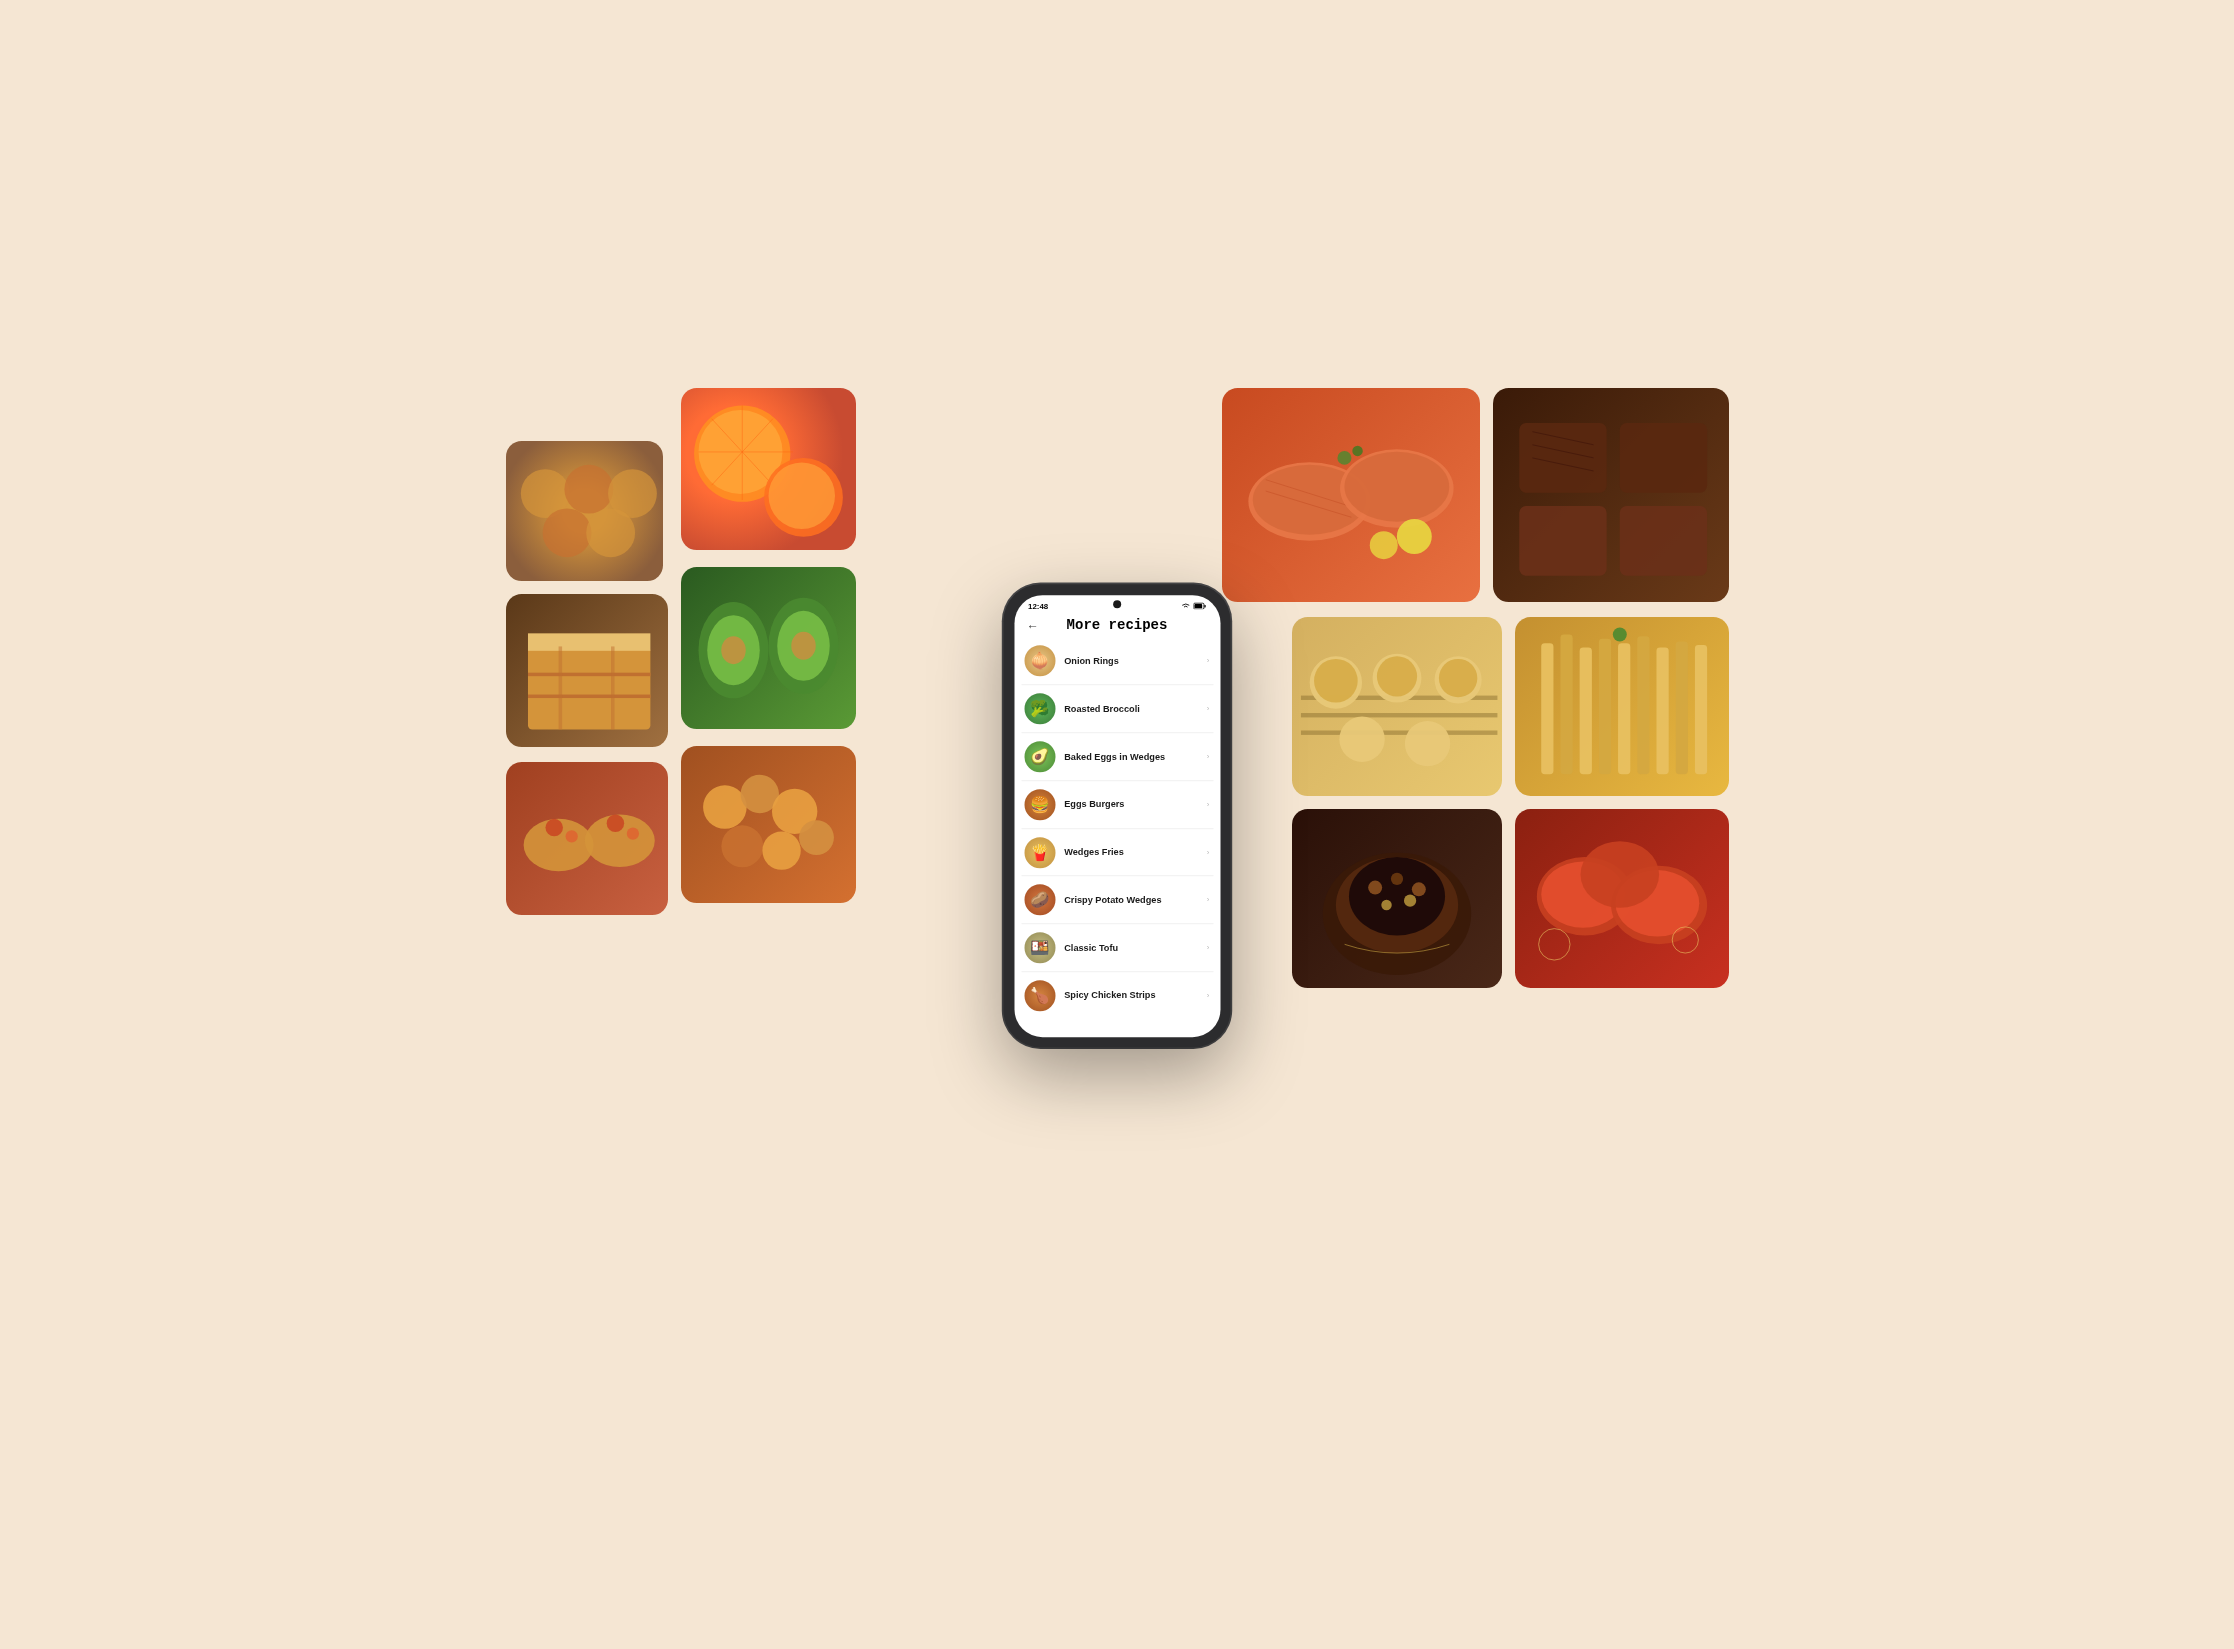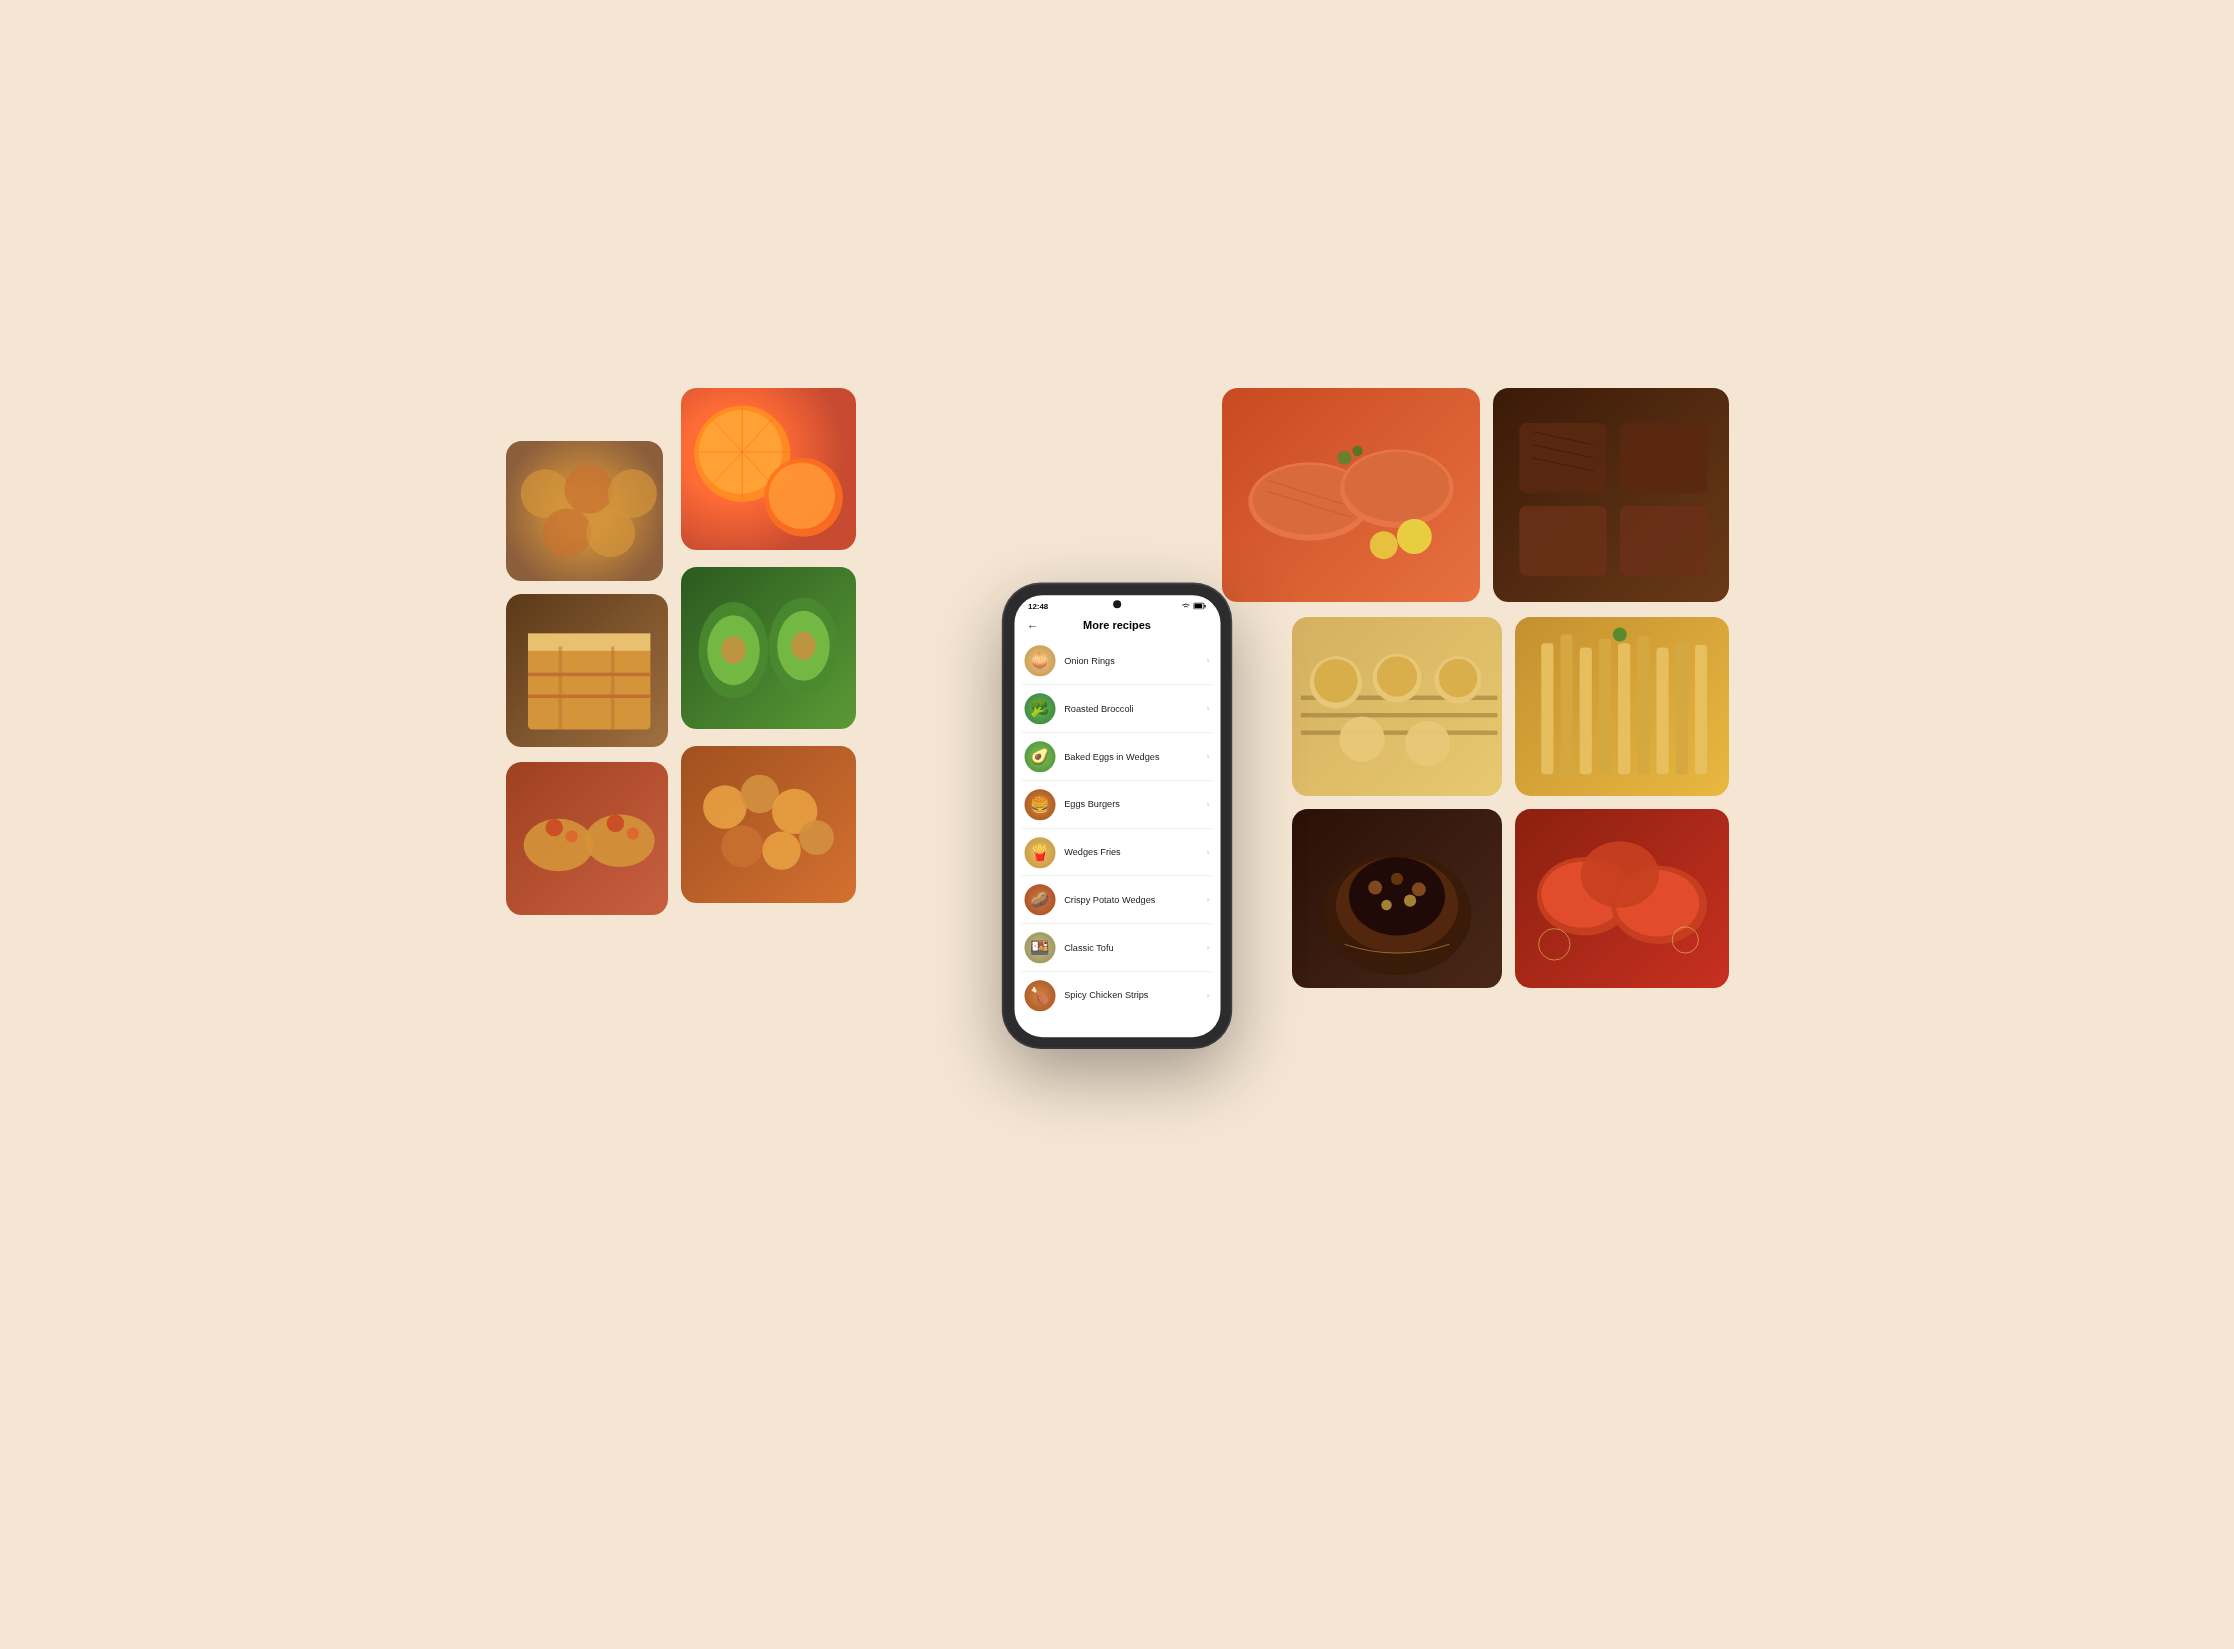--- a/index.html
+++ b/index.html
@@ -116,23 +116,24 @@
     .back-arrow {
       font-size: 12.2px;
       color: #333;
       cursor: pointer;
     }
 
     .nav-title {
       position: absolute;
       left: 50%;
       transform: translateX(-50%);
-      font-size: 11px;
+      font-size: 14px;
       font-weight: 600;
       color: #000;
+      font-family: Liberation Mono, monospace;
     }
 
     .recipe-list {
       flex: 1;
       overflow-y: auto;
       padding: 0 7px;
     }
 
     .recipe-item {
       display: flex;
@@ -165,21 +166,21 @@
     .thumb-burger { background: radial-gradient(circle, #d4843a, #a05020); }
     .thumb-fries { background: radial-gradient(circle, #e8c060, #c09040); }
     .thumb-wedges { background: radial-gradient(circle, #d47840, #a04820); }
     .thumb-tofu { background: radial-gradient(circle, #c8c088, #908850); }
     .thumb-chicken { background: radial-gradient(circle, #d48440, #a05020); }
 
     .recipe-name {
       flex: 1;
       font-size: 9.2px;
       color: #1a1a1a;
-      font-weight: 400;
+      font-weight: 700;
     }
 
     .recipe-chevron {
       font-size: 7.9px;
       color: #bbb;
     }
 
     
     .bg-food-tarts {
       background: 

